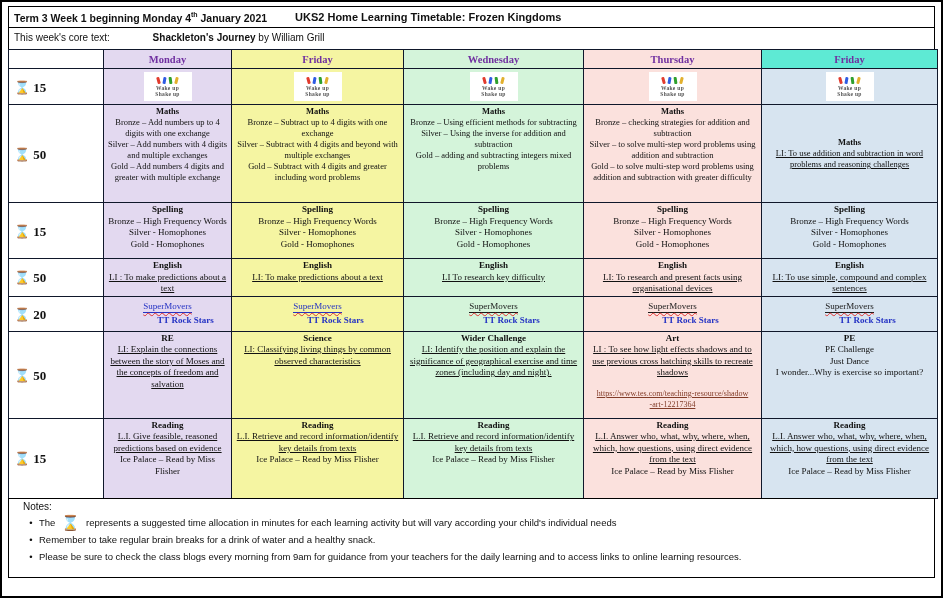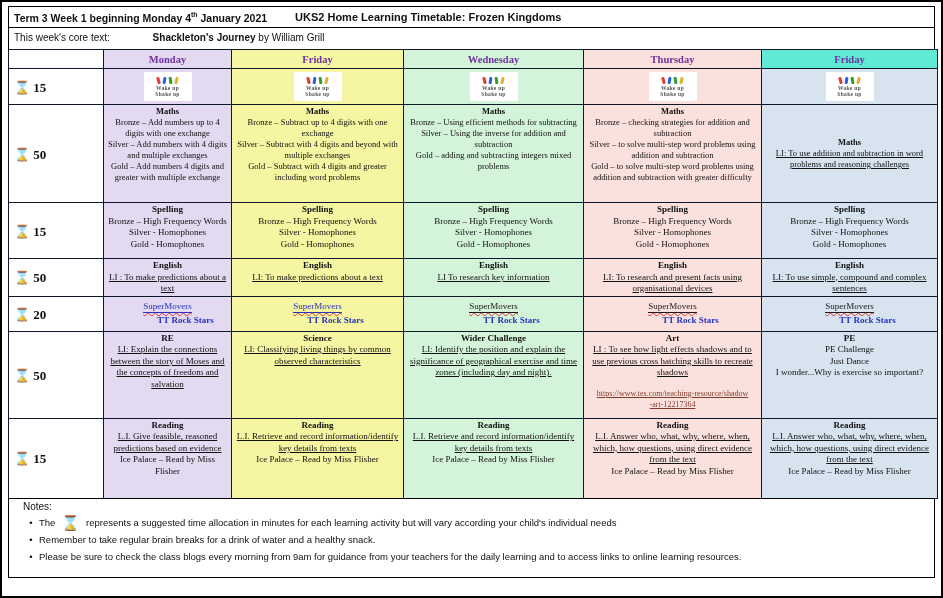--- a/index.html
+++ b/index.html
@@ -244,21 +244,21 @@
     <td class="cell" style="background-color: rgb(227, 217, 240);">
           <div class="c-title">English</div>
           <div class="c-li">LI : To make predictions about a text</div>
         </td>
     <td class="cell" style="background-color: rgb(245, 245, 162);">
           <div class="c-title">English</div>
           <div class="c-li">LI: To make predictions about a text</div>
         </td>
     <td class="cell" style="background-color: rgb(212, 244, 218);">
           <div class="c-title">English</div>
-          <div class="c-li">LI To research key information</div>
+          <div class="c-li">LI To research key difficulty</div>
         </td>
     <td class="cell" style="background-color: rgb(251, 225, 221);">
           <div class="c-title">English</div>
           <div class="c-li">LI: To research and present facts using organisational devices</div>
         </td>
     <td class="cell" style="background-color: rgb(215, 228, 240);">
           <div class="c-title">English</div>
           <div class="c-li">LI: To use simple, compound and complex sentences</div>
         </td>
   </tr>

